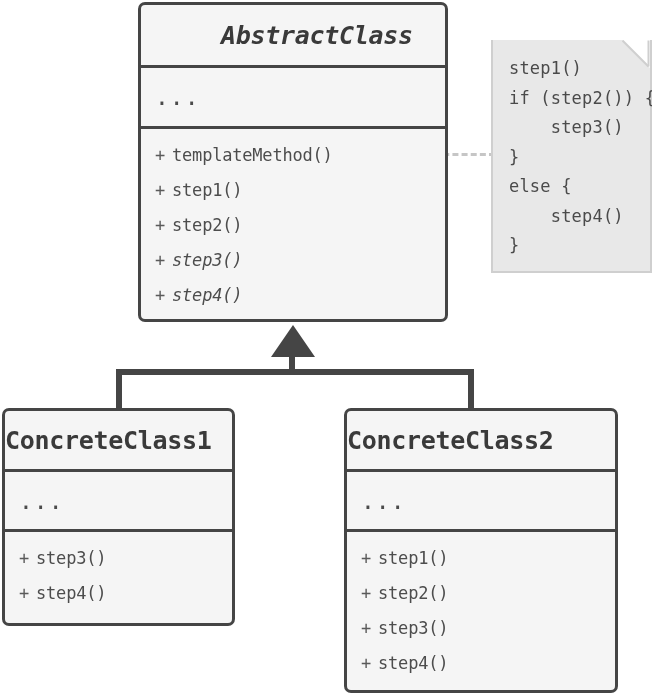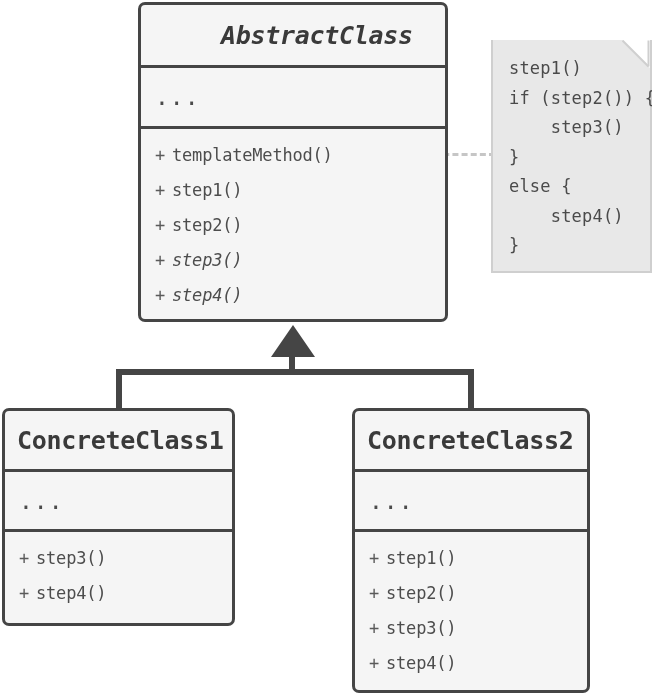--- a/index.html
+++ b/index.html
@@ -49,21 +49,21 @@
     white-space: nowrap;
   }
   .uml-title.is-abstract {
     font-style: italic;
     font-weight: bold;
     justify-content: center;
   }
   .uml-title.is-concrete {
     font-weight: bold;
     justify-content: flex-start;
-    padding-left: 12px;
+    padding-left: 0;
   }
   .uml-attrs {
     font-family: "DejaVu Sans Mono", "Liberation Mono", monospace;
     font-size: 23px;
     color: #4a4a4a;
     display: flex;
     align-items: center;
     padding-left: 14px;
     letter-spacing: 1px;
   }
@@ -196,21 +196,21 @@
     <div class="uml-compartment uml-ops" style="height:94px;">
       <div class="uml-op">
         <span class="vis">+</span><span>step3()</span>
       </div>
       <div class="uml-op">
         <span class="vis">+</span><span>step4()</span>
       </div>
     </div>
   </div>
 
-  <div class="uml-class" style="left:352px; top:408px; width:238px; height:285px;">
+  <div class="uml-class" style="left:344px; top:408px; width:274px; height:285px;">
     <div class="uml-compartment uml-title is-concrete" style="height:58px;">ConcreteClass2</div>
     <div class="uml-compartment uml-attrs" style="height:60px;">...</div>
     <div class="uml-compartment uml-ops" style="height:161px;">
       <div class="uml-op">
         <span class="vis">+</span><span>step1()</span>
       </div>
       <div class="uml-op">
         <span class="vis">+</span><span>step2()</span>
       </div>
       <div class="uml-op">

